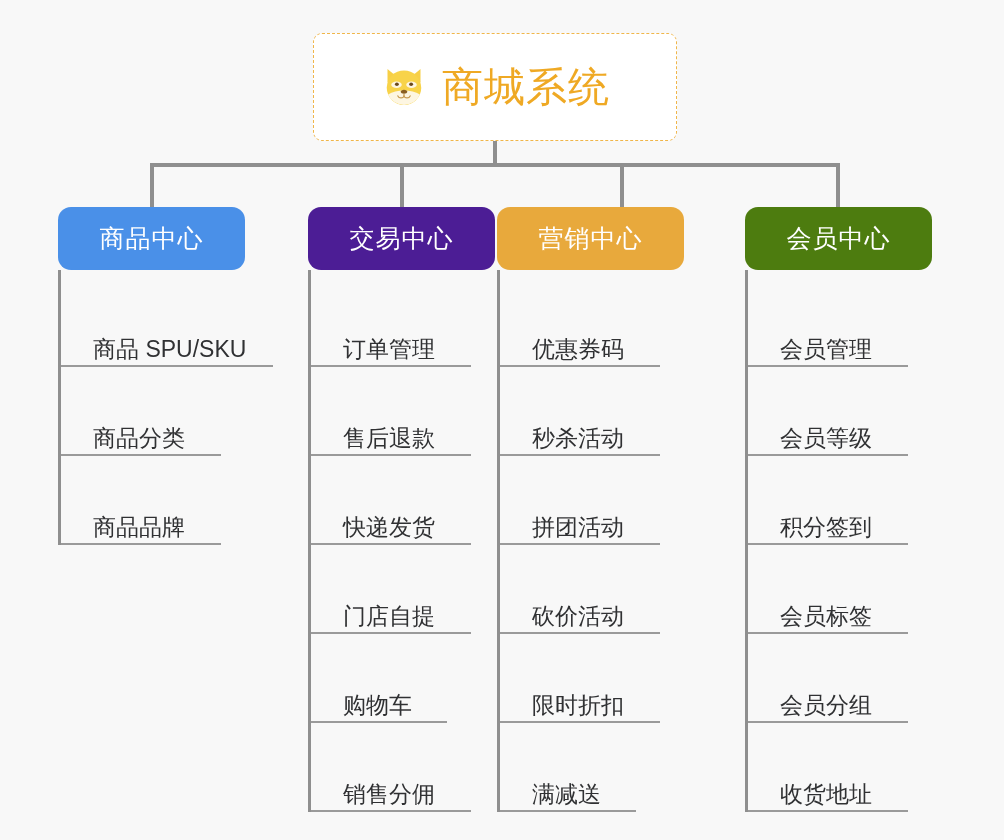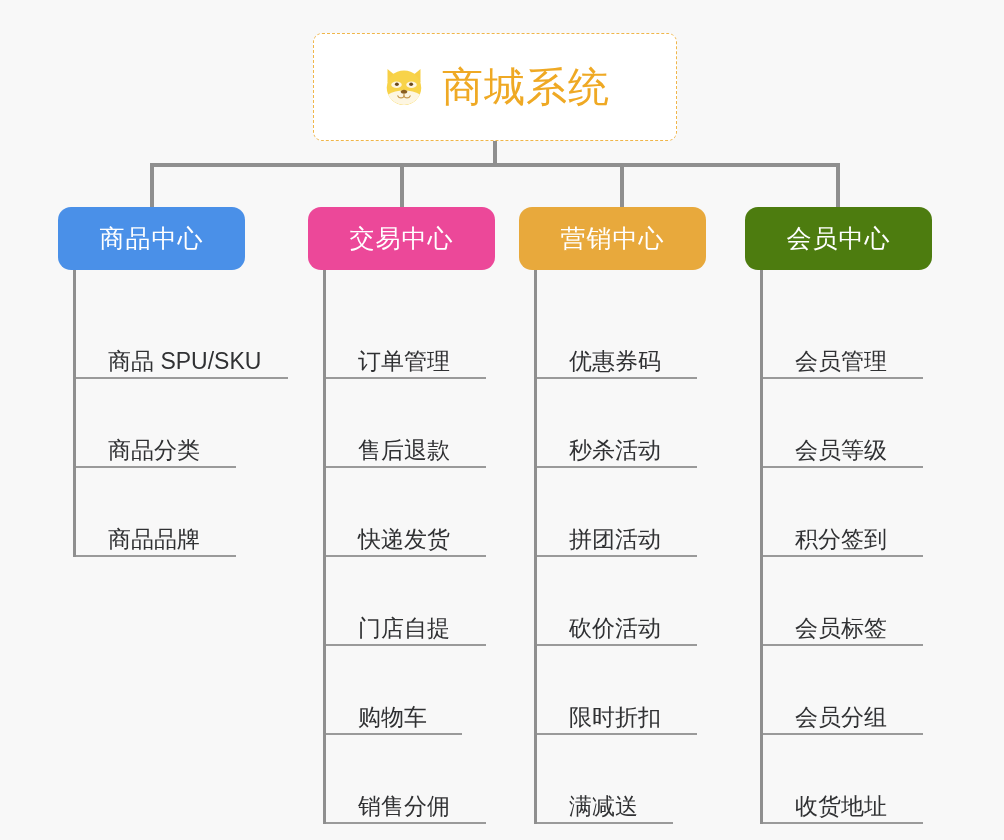--- a/index.html
+++ b/index.html
@@ -92,22 +92,21 @@
     font-size: 25px;
     color: #ffffff;
     letter-spacing: 1px;
     line-height: 1;
     white-space: nowrap;
   }
 
   
   .leaf-list {
     position: relative;
-    margin-left: 15px;
-    padding-top: 20px;
+    padding-top: 8px;
     border-left: 3px solid #8f8f8f;
   }
   .leaf-item {
     position: relative;
     height: 89px;
     box-sizing: border-box;
     display: flex;
     align-items: flex-end;
   }
   .leaf-underline {
@@ -172,21 +171,21 @@
         <span class="leaf-label">商品分类</span>
       </div>
       <div class="leaf-item">
         <span class="leaf-underline" style="width:160px;"></span>
         <span class="leaf-label">商品品牌</span>
       </div>
     </div>
   </div>
 
   <div class="column" style="left:308px;">
-    <div class="cat-box" style="background: #ec4899; font-family: Liberation Serif, serif;">
+    <div class="cat-box" style="background: #4c1d95; font-family: Liberation Serif, serif;">
       <span class="cat-label">交易中心</span>
     </div>
     <div class="leaf-list">
       <div class="leaf-item">
         <span class="leaf-underline" style="width:160px;"></span>
         <span class="leaf-label">订单管理</span>
       </div>
       <div class="leaf-item">
         <span class="leaf-underline" style="width:160px;"></span>
         <span class="leaf-label">售后退款</span>
@@ -203,21 +202,21 @@
         <span class="leaf-underline" style="width:136px;"></span>
         <span class="leaf-label">购物车</span>
       </div>
       <div class="leaf-item">
         <span class="leaf-underline" style="width:160px;"></span>
         <span class="leaf-label">销售分佣</span>
       </div>
     </div>
   </div>
 
-  <div class="column" style="left:519px;">
+  <div class="column" style="left:497px;">
     <div class="cat-box" style="background: rgb(232, 169, 60);">
       <span class="cat-label">营销中心</span>
     </div>
     <div class="leaf-list">
       <div class="leaf-item">
         <span class="leaf-underline" style="width:160px;"></span>
         <span class="leaf-label">优惠券码</span>
       </div>
       <div class="leaf-item">
         <span class="leaf-underline" style="width:160px;"></span>

